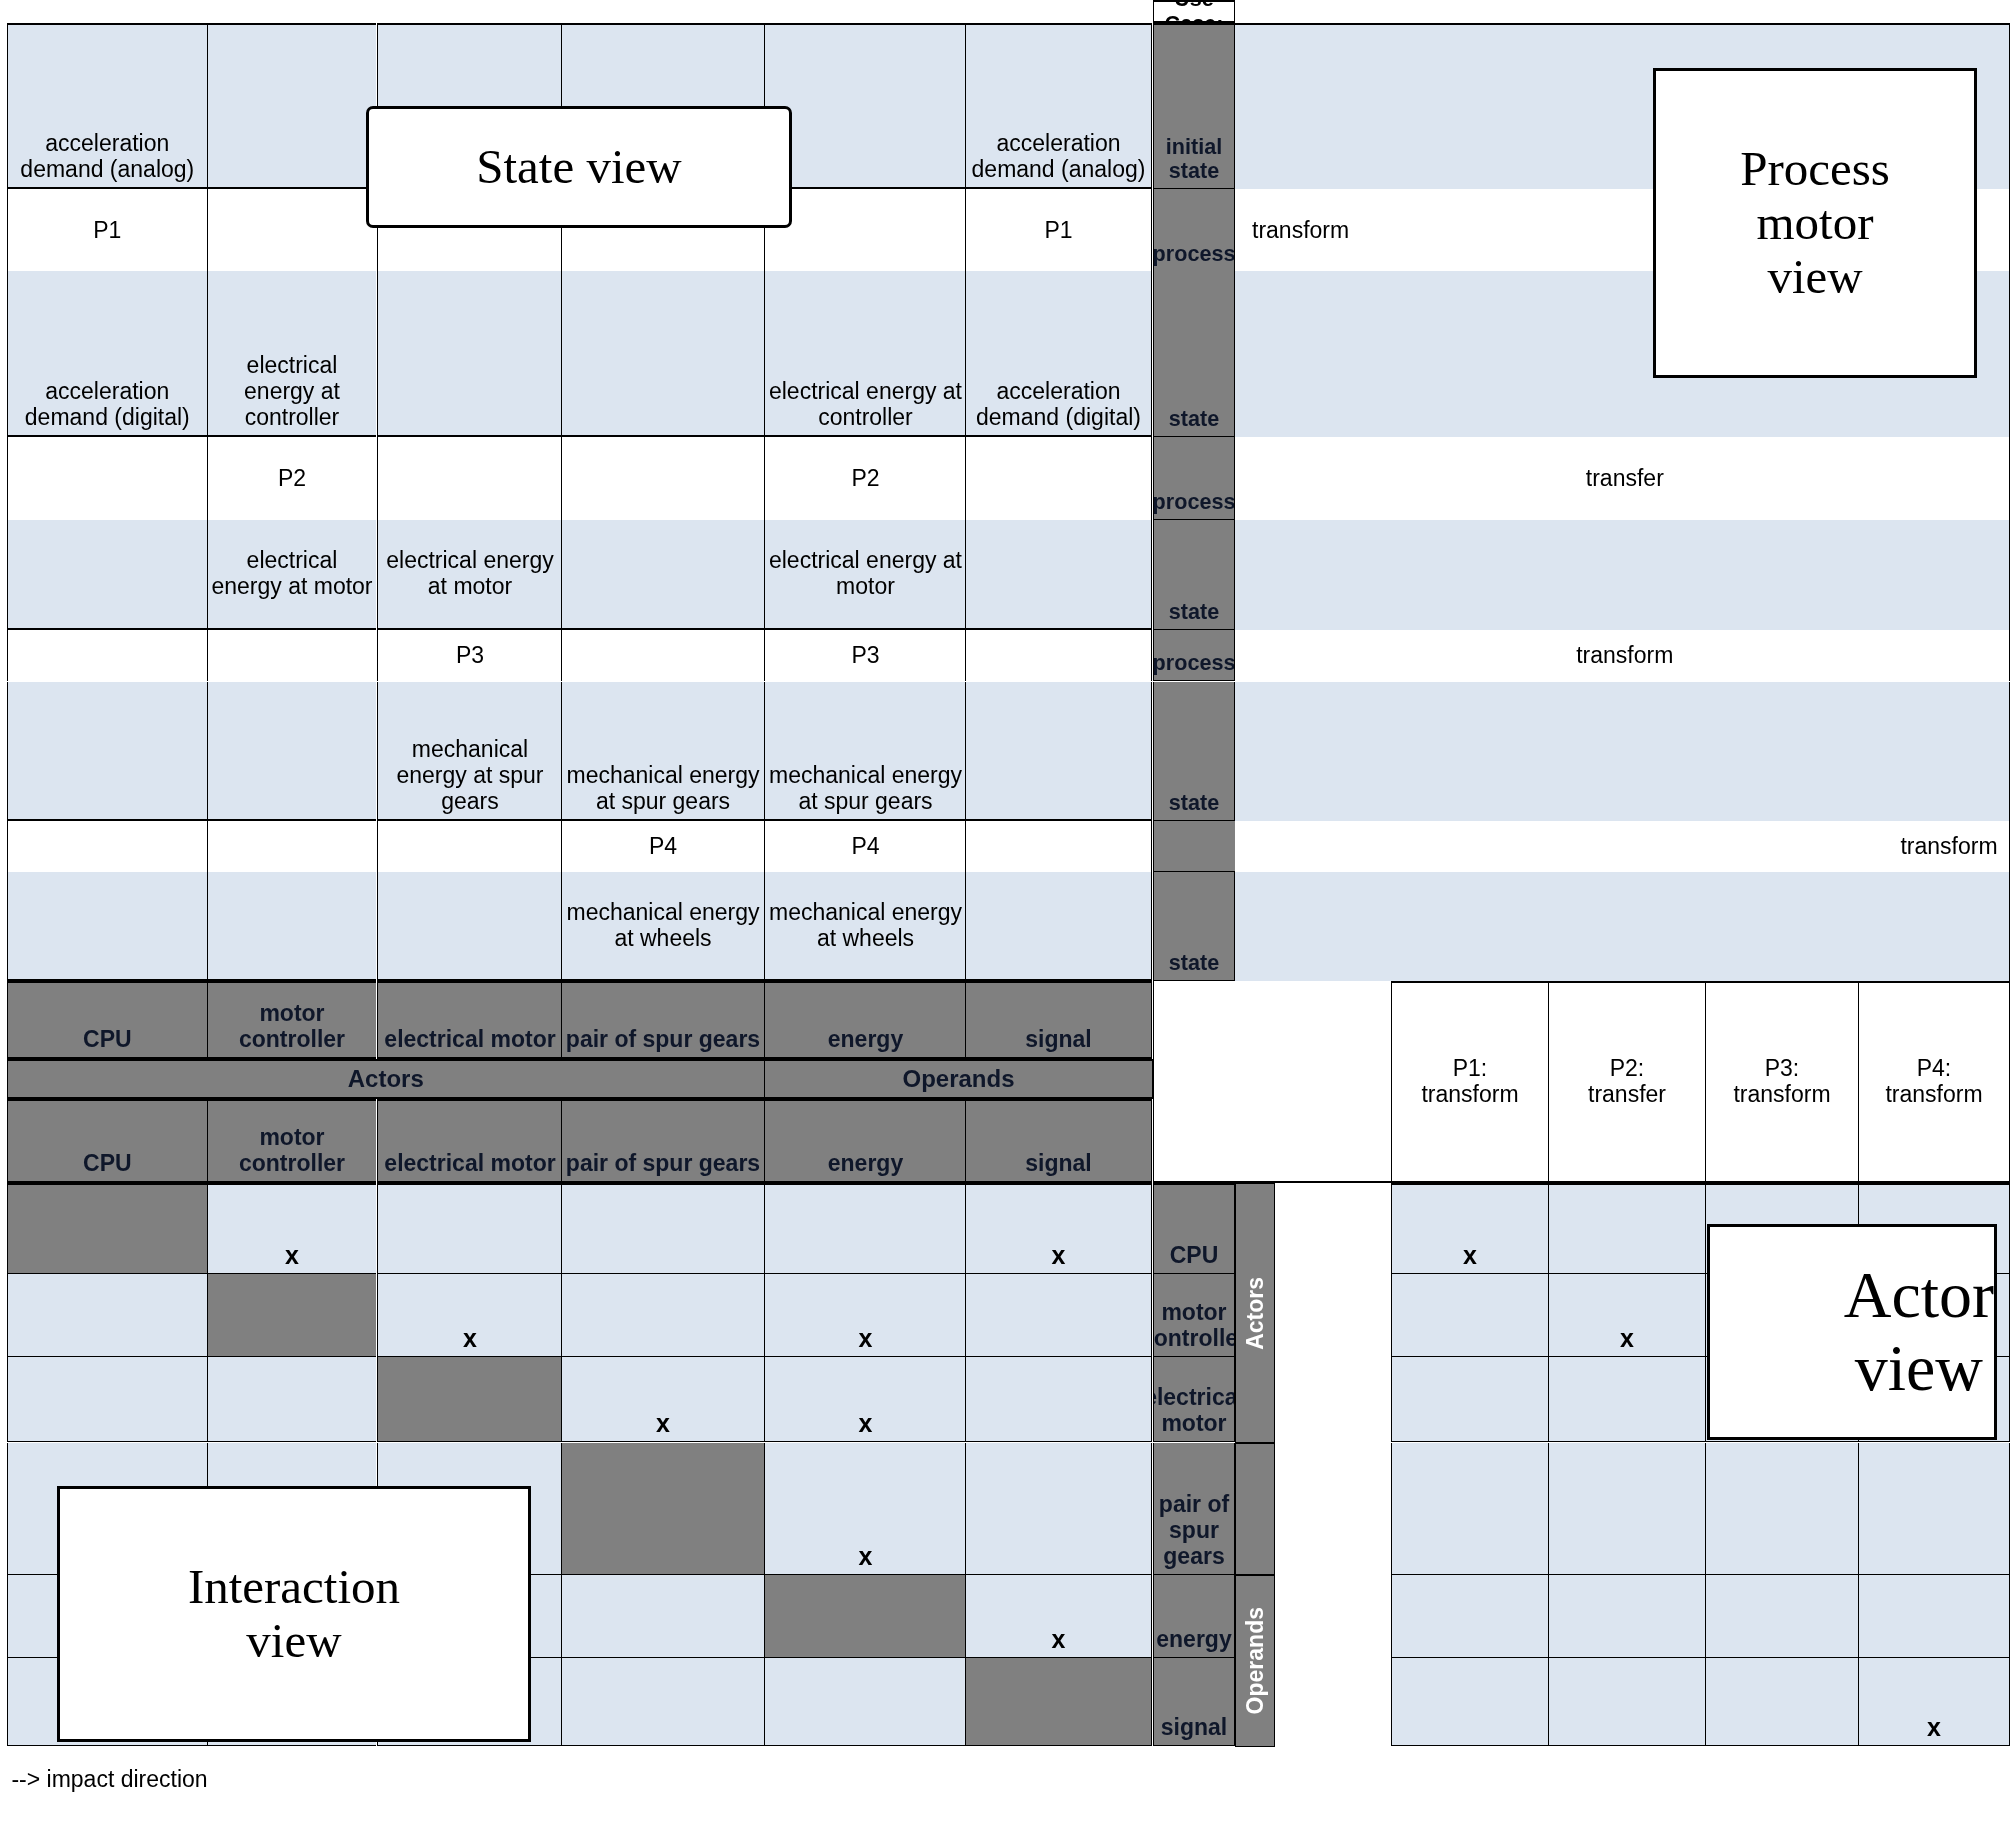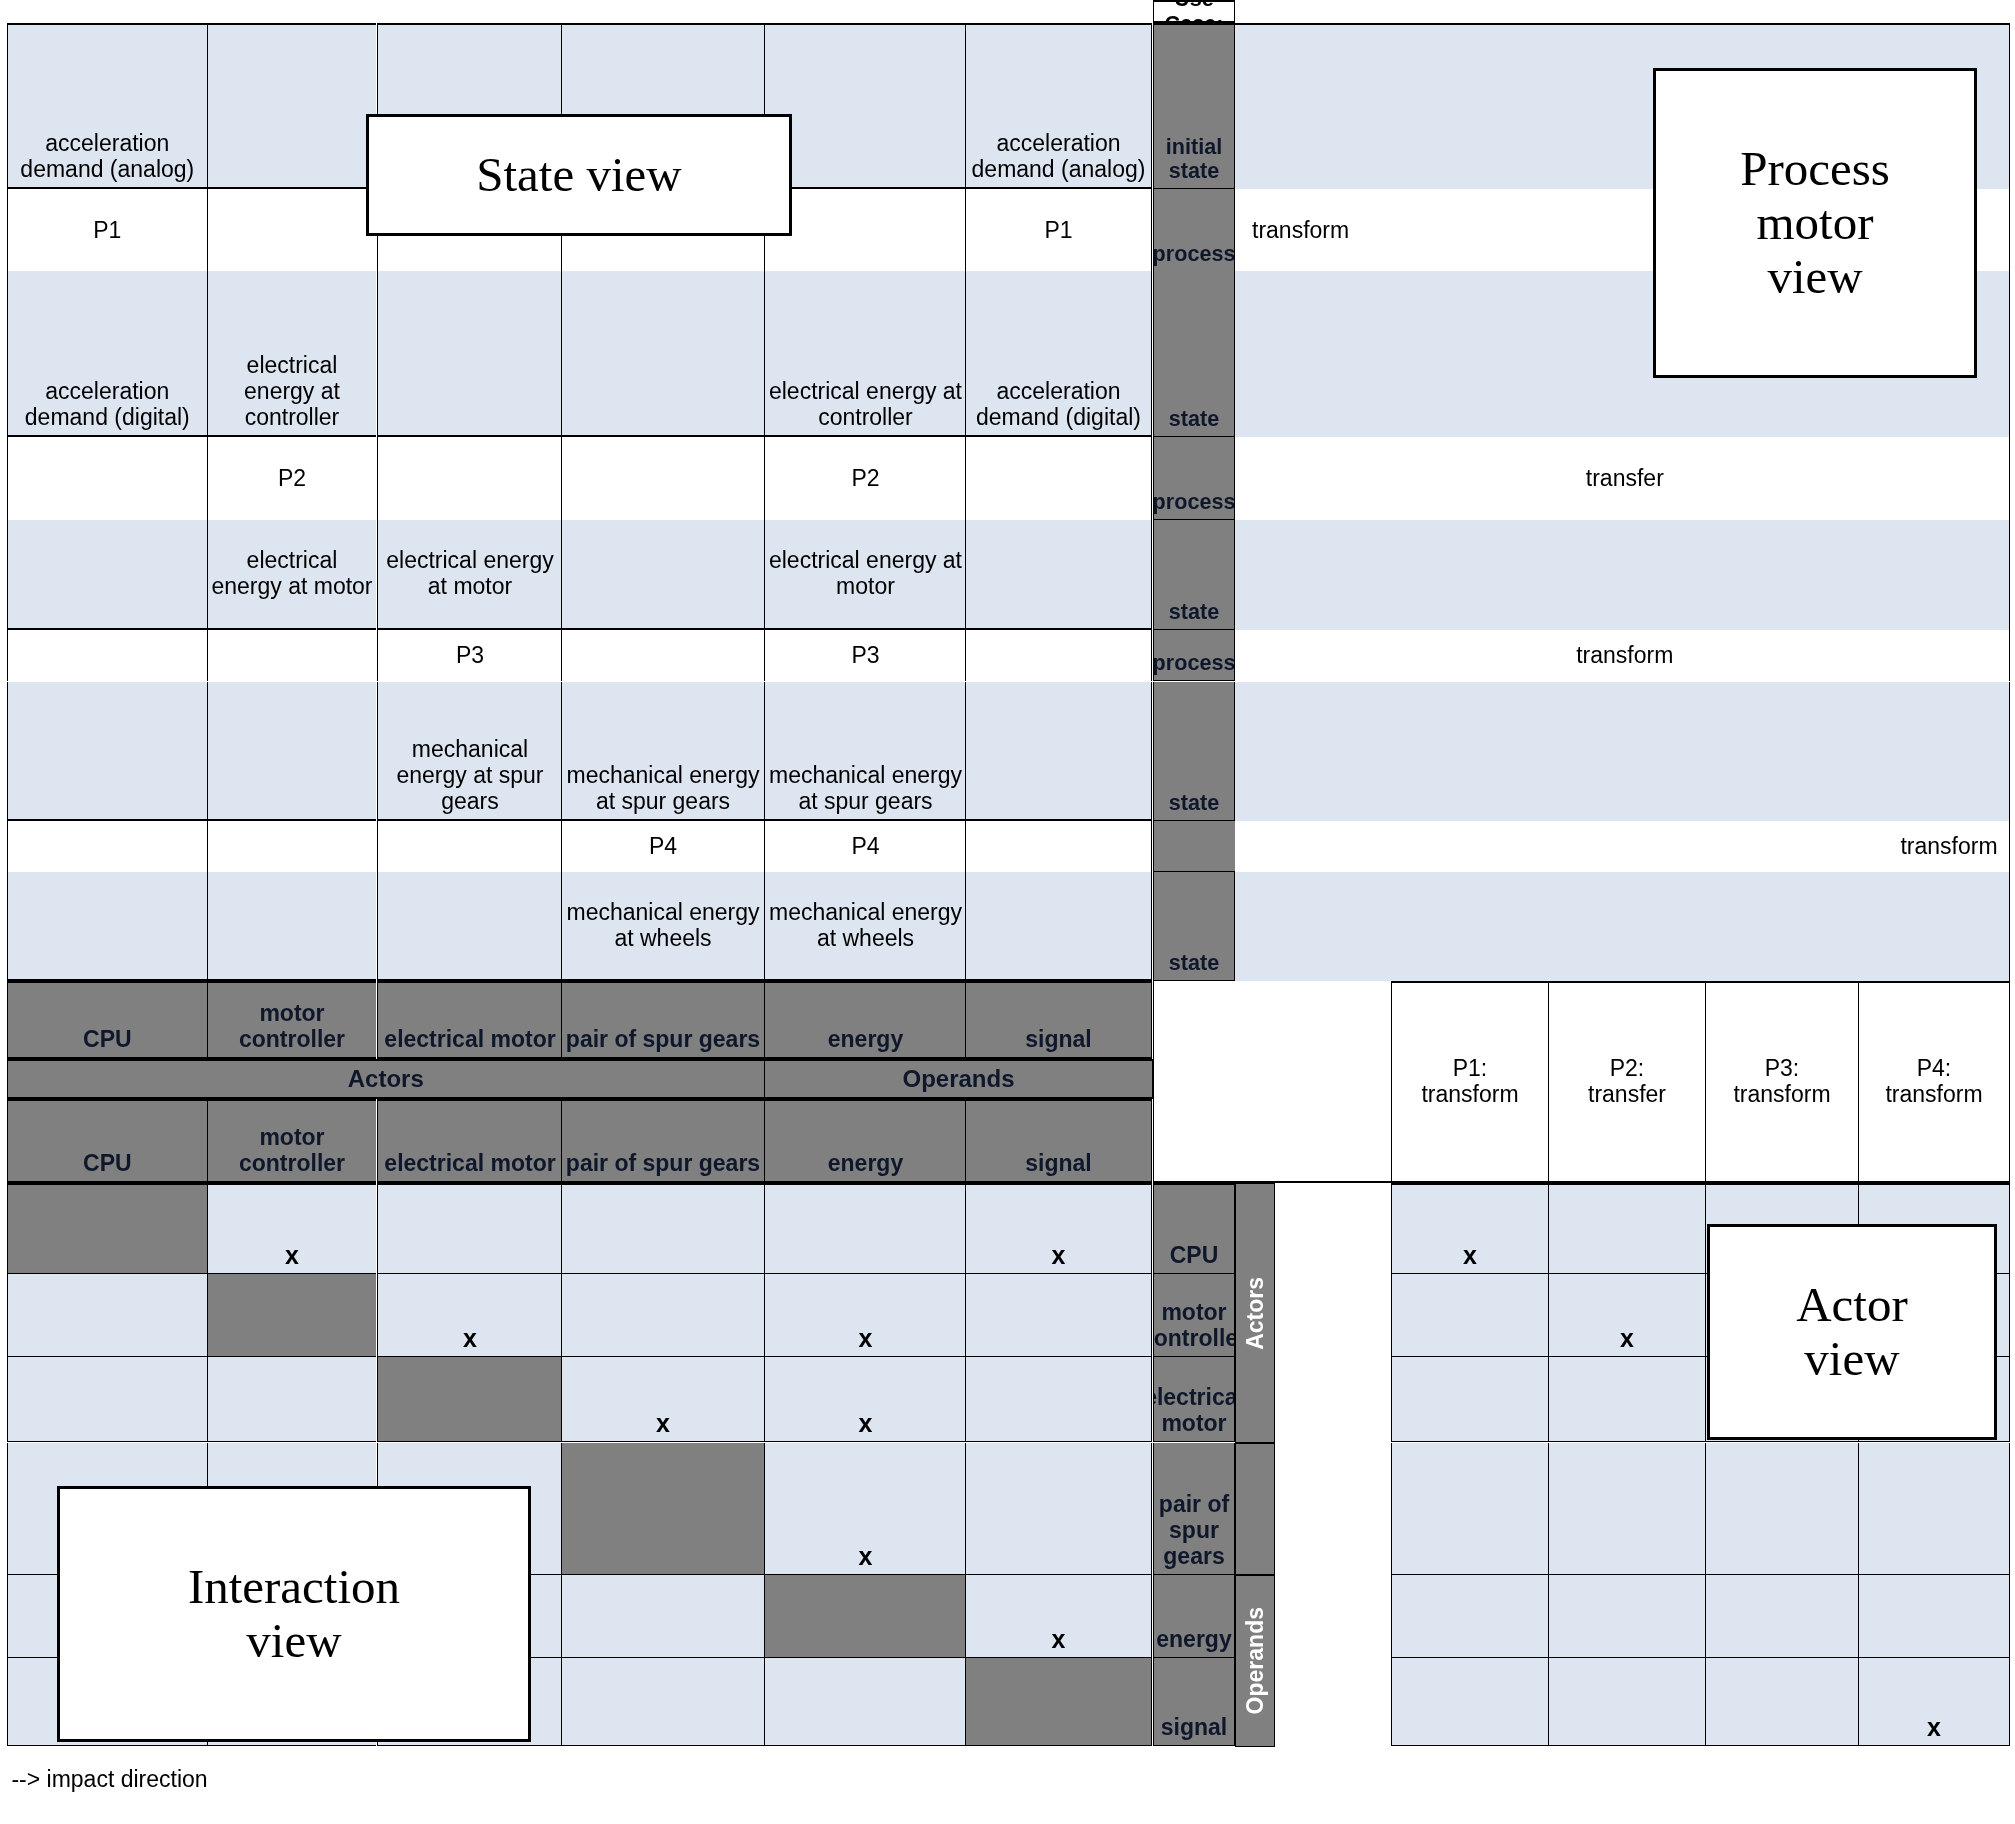--- a/index.html
+++ b/index.html
@@ -210,33 +210,33 @@
     <div class="cell blue thin-l thin-r thin-b" style="left: 1858px; top: 1443px; width: 152px; height: 132px;"></div>
     <div class="cell blue thin-l thin-b" style="left: 1391px; top: 1575px; width: 157px; height: 83px;"></div>
     <div class="cell blue thin-l thin-b" style="left: 1548px; top: 1575px; width: 157px; height: 83px;"></div>
     <div class="cell blue thin-l thin-b" style="left: 1705px; top: 1575px; width: 153px; height: 83px;"></div>
     <div class="cell blue thin-l thin-r thin-b" style="left: 1858px; top: 1575px; width: 152px; height: 83px;"></div>
     <div class="cell blue thin-l thin-b" style="left: 1391px; top: 1658px; width: 157px; height: 88px;"></div>
     <div class="cell blue thin-l thin-b" style="left: 1548px; top: 1658px; width: 157px; height: 88px;"></div>
     <div class="cell blue thin-l thin-b" style="left: 1705px; top: 1658px; width: 153px; height: 88px;"></div>
     <div class="cell blue thin-l thin-r thin-b xmark" style="left: 1858px; top: 1658px; width: 152px; height: 88px;">x</div>
     <div class="note" style="left: 11.4px; top: 1766px;">--&gt; impact direction</div>
-    <div class="callout" style="left: 366px; top: 114px; width: 426px; height: 122px; font-size: 49px;">
+    <div class="callout" style="left: 366px; top: 106px; width: 426px; height: 122px; font-size: 49px; border-radius: 7px;">
       <div>
         <div>State view</div>
       </div>
     </div>
     <div class="callout" style="left: 1653px; top: 68px; width: 324px; height: 310px; font-size: 49px;">
       <div>
         <div>Process</div>
         <div>motor</div>
         <div>view</div>
       </div>
     </div>
-    <div class="callout" style="left: 1707px; top: 1224px; width: 290px; height: 216px; font-size: 49px;">
+    <div class="callout" style="left: 1707px; top: 1224px; width: 290px; height: 216px; font-size: 66px; justify-content: flex-end;">
       <div>
         <div>Actor</div>
         <div>view</div>
       </div>
     </div>
     <div class="callout" style="left: 57px; top: 1486px; width: 474px; height: 256px; font-size: 49px;">
       <div>
         <div>Interaction</div>
         <div>view</div>
       </div>

